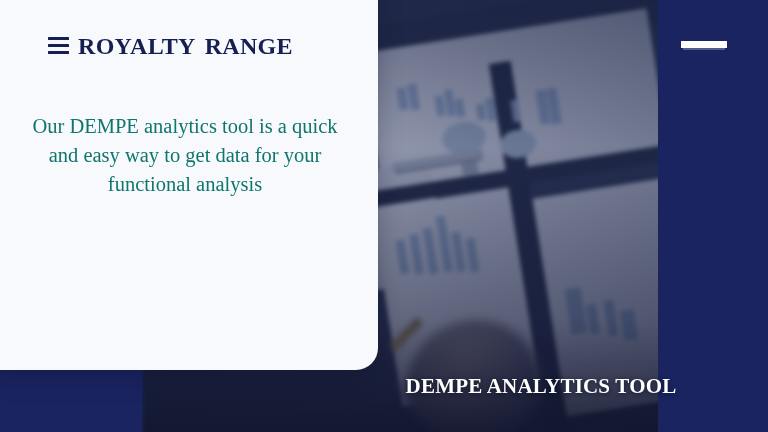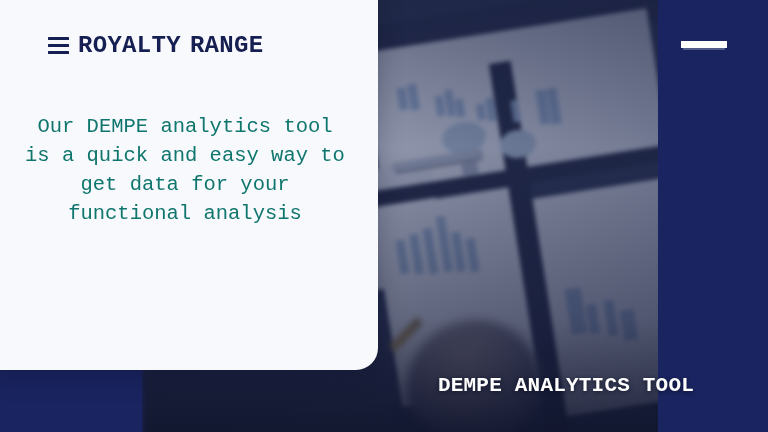--- a/index.html
+++ b/index.html
@@ -5,21 +5,21 @@
   html, body {
     margin: 0;
     padding: 0;
     background: #ffffff;
   }
   #stage {
     position: relative;
     width: 768px;
     height: 432px;
     overflow: hidden;
-    font-family: Liberation Mono, monospace;
+    font-family: Liberation Serif, serif;
     background: #161d3a;
   }
 
   
   .photo {
     position: absolute;
     inset: 0;
     background-color: #2c3552;
   }
   .photo-layer { position: absolute; inset: 0; }
@@ -174,21 +174,21 @@
   }
   .bottom-strip {
     position: absolute;
     left: 0; top: 370px;
     width: 768px; height: 62px;
     background: linear-gradient(90deg, rgba(26,36,96,1) 0%, rgba(26,36,96,1) 18%, rgba(22,27,56,.0) 19%, rgba(22,27,56,0) 100%);
     pointer-events: none;
   }
   .caption {
     position: absolute;
-    left: 394px;
+    left: 369px;
     top: 374px;
     width: 344px;
     text-align: center;
     font-size: 21px;
     font-weight: 700;
     letter-spacing: .2px;
     color: #ffffff;
     text-shadow: 0 1px 4px rgba(12,16,38,.85);
     white-space: nowrap;
   }

